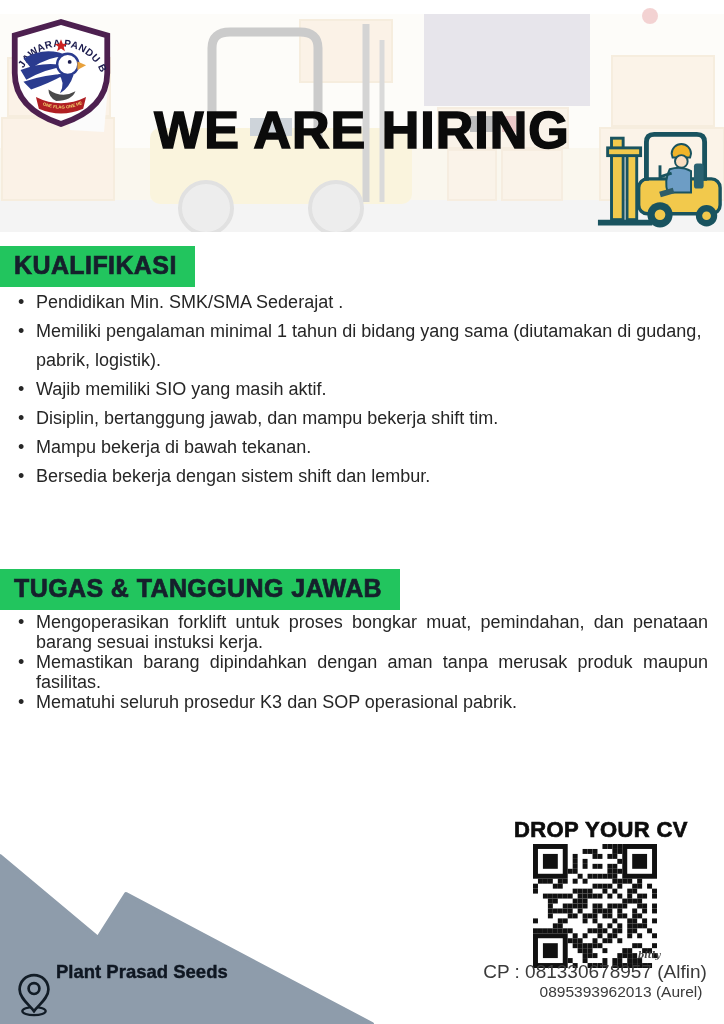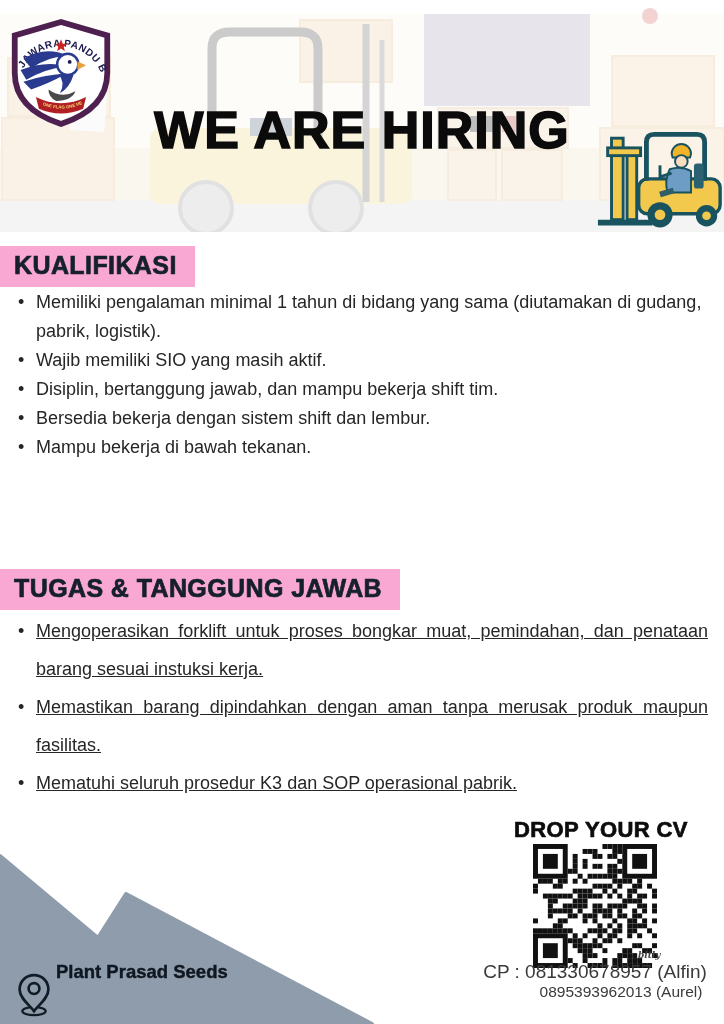--- a/index.html
+++ b/index.html
@@ -17,35 +17,35 @@
     -webkit-text-stroke:1.6px #0b0b0b;
   }
   .subtitle{
     position:absolute;left:0;top:158px;width:724px;text-align:center;
     font-size:34px;font-weight:800;color:#0b0b0b;letter-spacing:1px;line-height:1;
     -webkit-text-stroke:0.9px #0b0b0b;
   }
   .forklift-icon{position:absolute;right:0px;top:124px;width:128px;height:104px;}
   
   .band{
-    position:absolute;left:0;background:#f9a8d4;color:#16202c;
+    position:absolute;left:0;background:#22c55e;color:#16202c;
     font-size:25px;font-weight:800;letter-spacing:.4px;
     padding:5px 18px 7px 14px;-webkit-text-stroke:.7px #16202c;white-space:nowrap;
   }
   #band-kualifikasi{top:246px;min-width:154px;}
   #band-tugas{top:569px;min-width:354px;}
   
   ul.blist{position:absolute;left:16px;width:692px;margin:0;padding:0;list-style:none;}
   #list-kualifikasi{top:288px;}
   #list-tugas{top:612px;}
   ul.blist li{
     position:relative;padding-left:20px;font-size:18px;line-height:29px;color:#262626;
   }
   ul.blist li::before{content:"•";position:absolute;left:2px;top:0;color:#262626;}
-  #list-tugas li{text-align:justify;line-height:38px;text-decoration:underline;}
+  #list-tugas li{text-align:justify;line-height:20px;}
   
   .drop-cv{
     position:absolute;left:476px;top:817px;width:250px;text-align:center;
     font-size:22px;font-weight:800;color:#0c0c0c;letter-spacing:.4px;
     -webkit-text-stroke:.7px #0c0c0c;
   }
   .qr-wrap{position:absolute;left:533px;top:844px;width:124px;height:124px;}
   .qr-watermark{
     position:absolute;left:638px;top:950px;font-size:9px;font-style:italic;color:#444;
     font-family:"DejaVu Serif",serif;
@@ -153,25 +153,26 @@
       <path d="M80,68 L66,72" stroke="#2f5d68" stroke-width="6" fill="none"></path>
       <circle cx="66" cy="93" r="13" fill="#19535f"></circle>
         <circle cx="66" cy="93" r="5.5" fill="#f2c94c"></circle>
       <circle cx="114" cy="94" r="11" fill="#19535f"></circle>
         <circle cx="114" cy="94" r="4.5" fill="#f2c94c"></circle>
     </svg>
   </div>
 
   <div class="band" id="band-kualifikasi">KUALIFIKASI</div>
   <ul class="blist" id="list-kualifikasi">
+      <li>Pendidikan Min. SMK/SMA Sederajat .</li>
       <li>Memiliki pengalaman minimal 1 tahun di bidang yang sama (diutamakan di gudang, pabrik, logistik).</li>
       <li>Wajib memiliki SIO yang masih aktif.</li>
       <li>Disiplin, bertanggung jawab, dan mampu bekerja shift tim.</li>
+      <li>Mampu bekerja di bawah tekanan.</li>
       <li>Bersedia bekerja dengan sistem shift dan lembur.</li>
-      <li>Mampu bekerja di bawah tekanan.</li>
     </ul>
 
   <div class="band" id="band-tugas">TUGAS &amp; TANGGUNG JAWAB</div>
   <ul class="blist" id="list-tugas">
       <li>Mengoperasikan forklift untuk proses bongkar muat, pemindahan, dan penataan barang sesuai instuksi kerja.</li>
       <li>Memastikan barang dipindahkan dengan aman tanpa merusak produk maupun fasilitas.</li>
       <li>Mematuhi seluruh prosedur K3 dan SOP operasional pabrik.</li>
     </ul>
 
   <div class="drop-cv">DROP YOUR CV</div>

